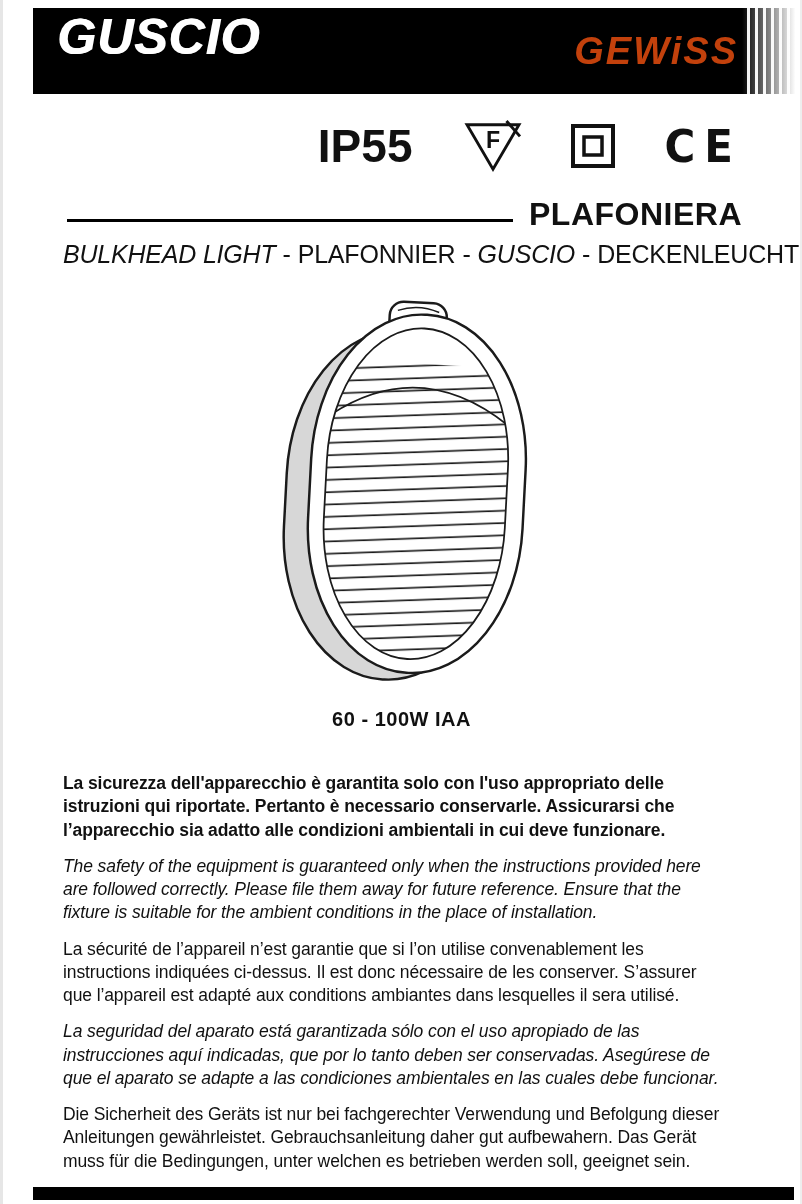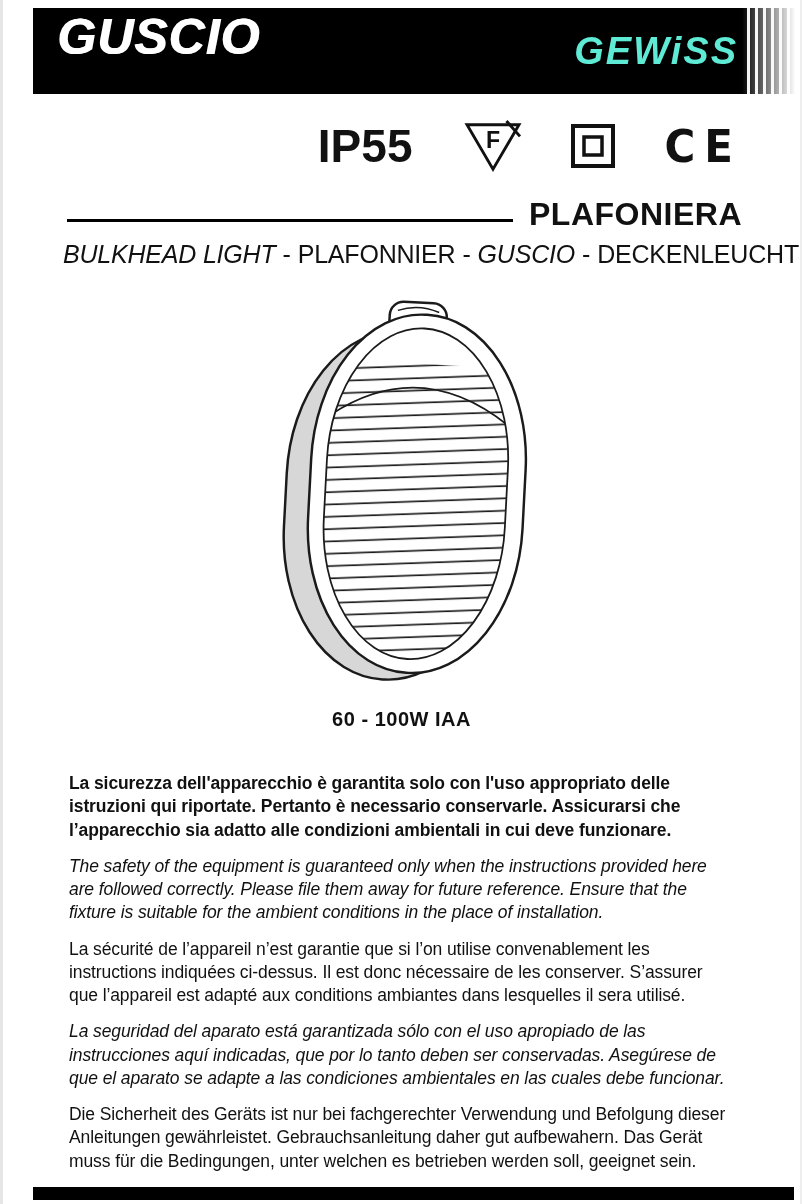--- a/index.html
+++ b/index.html
@@ -24,21 +24,21 @@
     height:86px; background:#000;
     display:flex; 
   }
   .brand {
     color:#fff; font-size:50px; font-weight:bold; font-style:italic;
     letter-spacing:1px; padding-left:24px;
     text-shadow:1px 0 0 #fff;
   }
   .logo {
     position:absolute; right:62px; top:50%; transform:translateY(-50%);
-    color:#5eead4; font-size:38px; font-weight:bold; font-style:italic;
+    color:#c2410c; font-size:38px; font-weight:bold; font-style:italic;
     letter-spacing:2px;
   }
   .stripes {
     position:absolute; right:0; top:0; bottom:0; width:58px;
     background-image:
       repeating-linear-gradient(90deg, transparent 0 5px, rgba(255,255,255,.95) 5px 8px),
       linear-gradient(to right, transparent, #fff 92%);
   }
   
   .ip-row {
@@ -71,21 +71,21 @@
     position:absolute; top:298px; left:0; right:0;
     display:flex; justify-content:center;
   }
   .figure svg { transform:rotate(3deg); }
   
   .wattage {
     position:absolute; top:708px; left:0; right:0;
     text-align:center; font-size:20px; font-weight:bold; letter-spacing:.5px;
   }
   
-  .notes { position:absolute; top:772px; left:60px; right:71px;margin-left:6px; }
+  .notes { position:absolute; top:772px; left:60px; right:71px; }
   .notes p { margin:0 0 13px; font-size:17.5px; line-height:1.33; letter-spacing:-.1px; }
   .notes p.bold { font-weight:bold; }
   .notes p.italic { font-style:italic; }
   
   .bottombar {
     position:absolute; left:30px; right:6px; bottom:4px;
     height:13px; background:#000;
   }
 </style>
 </head>

